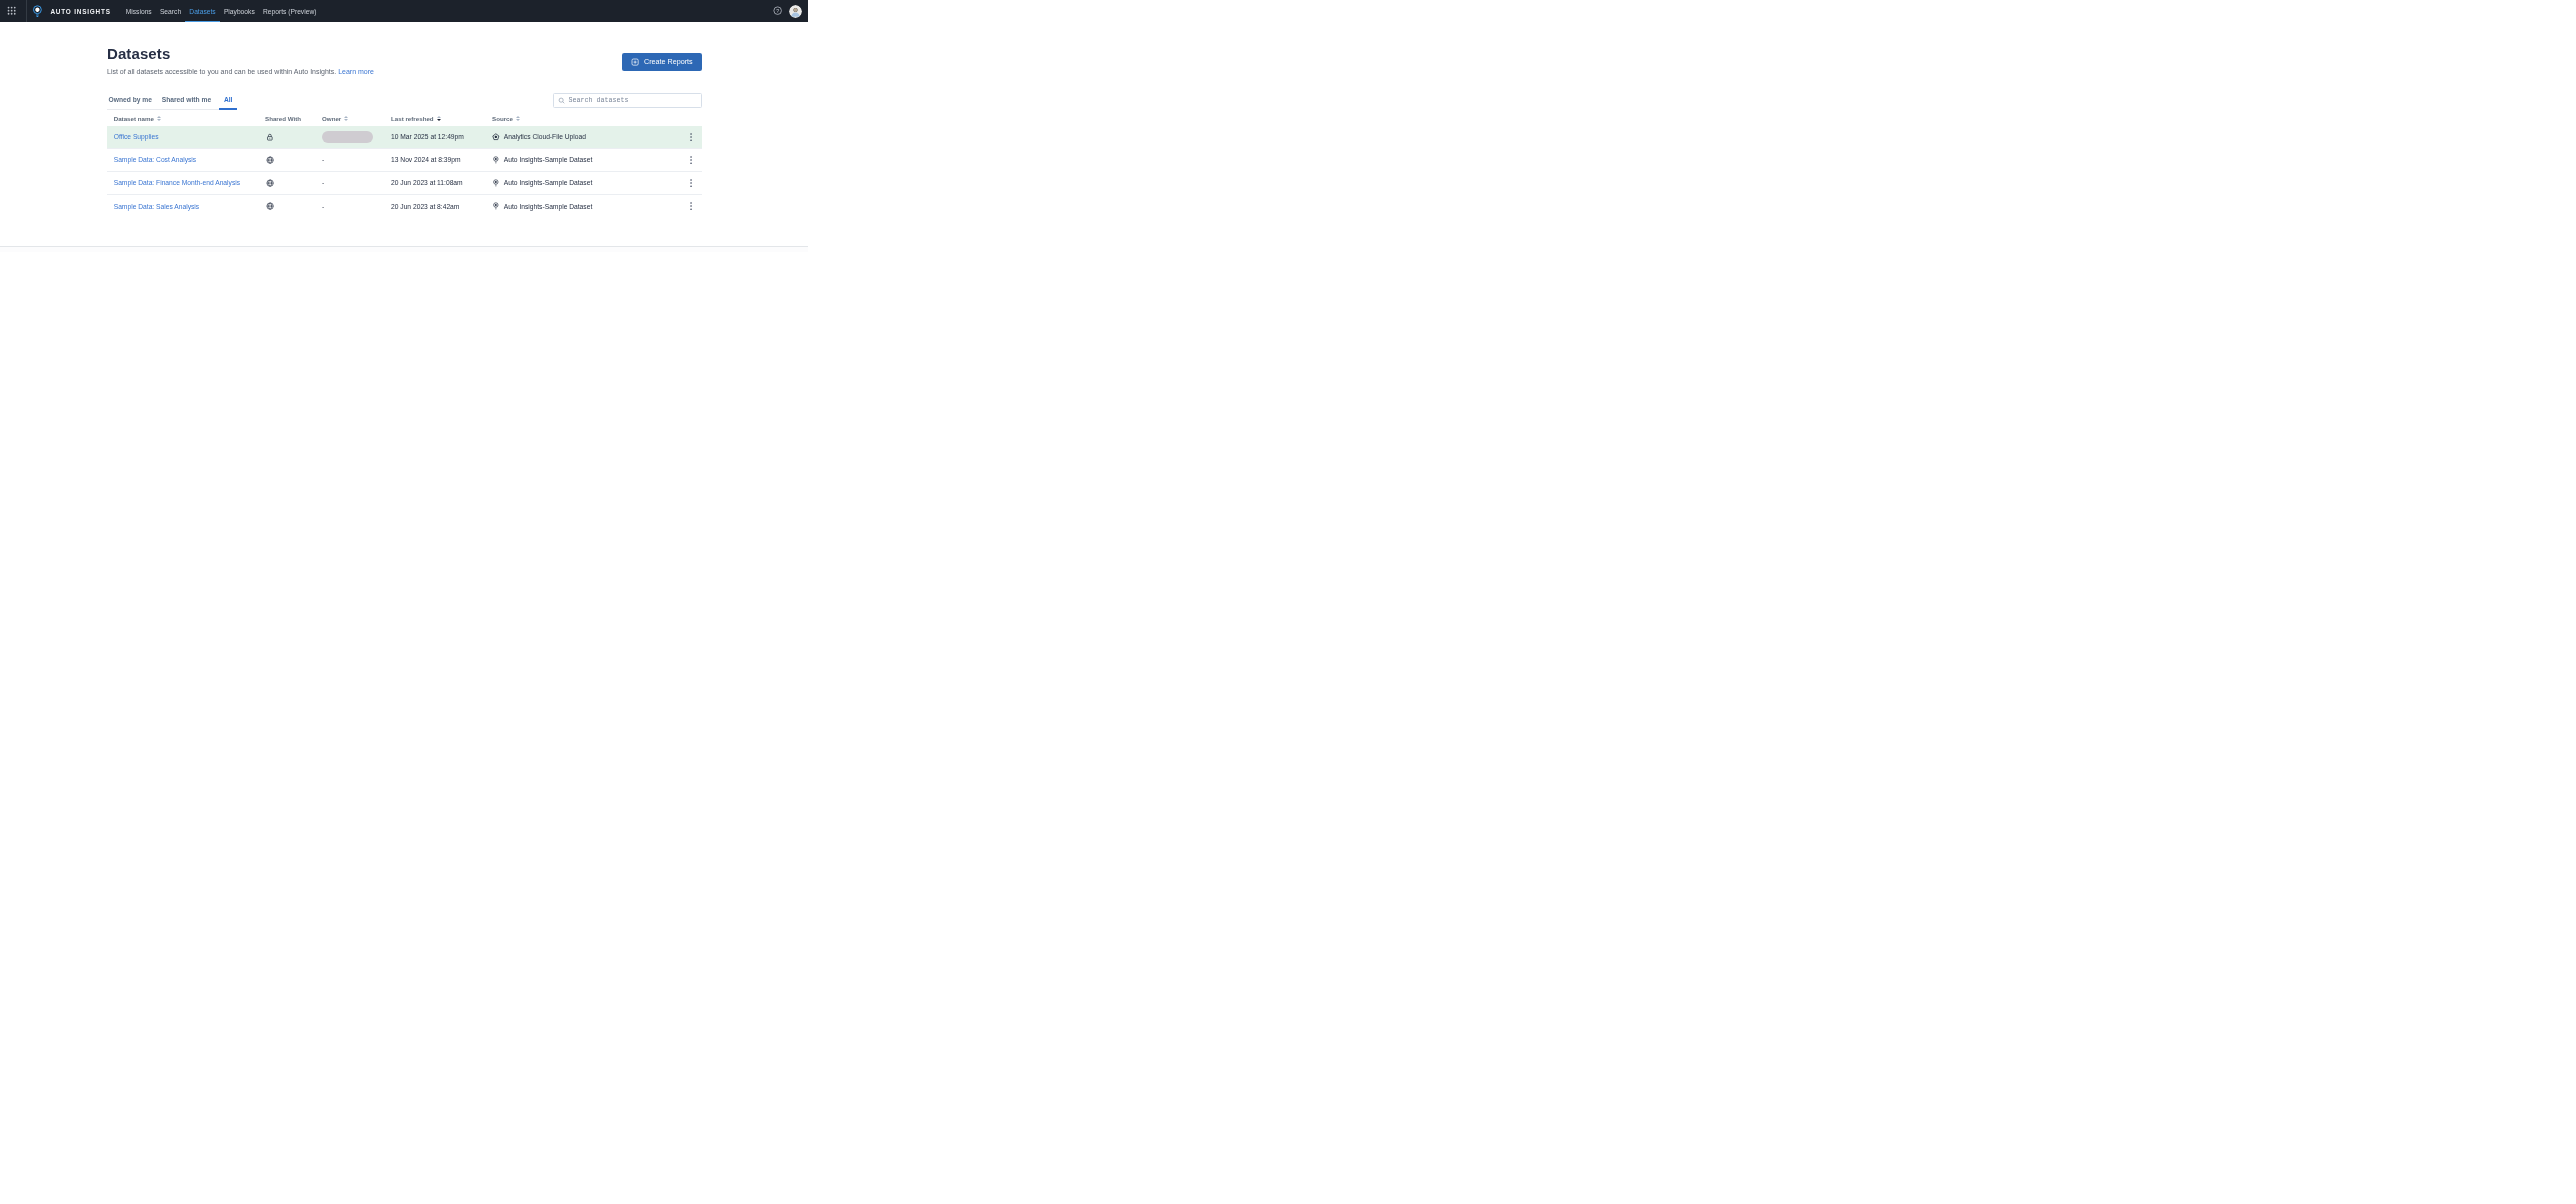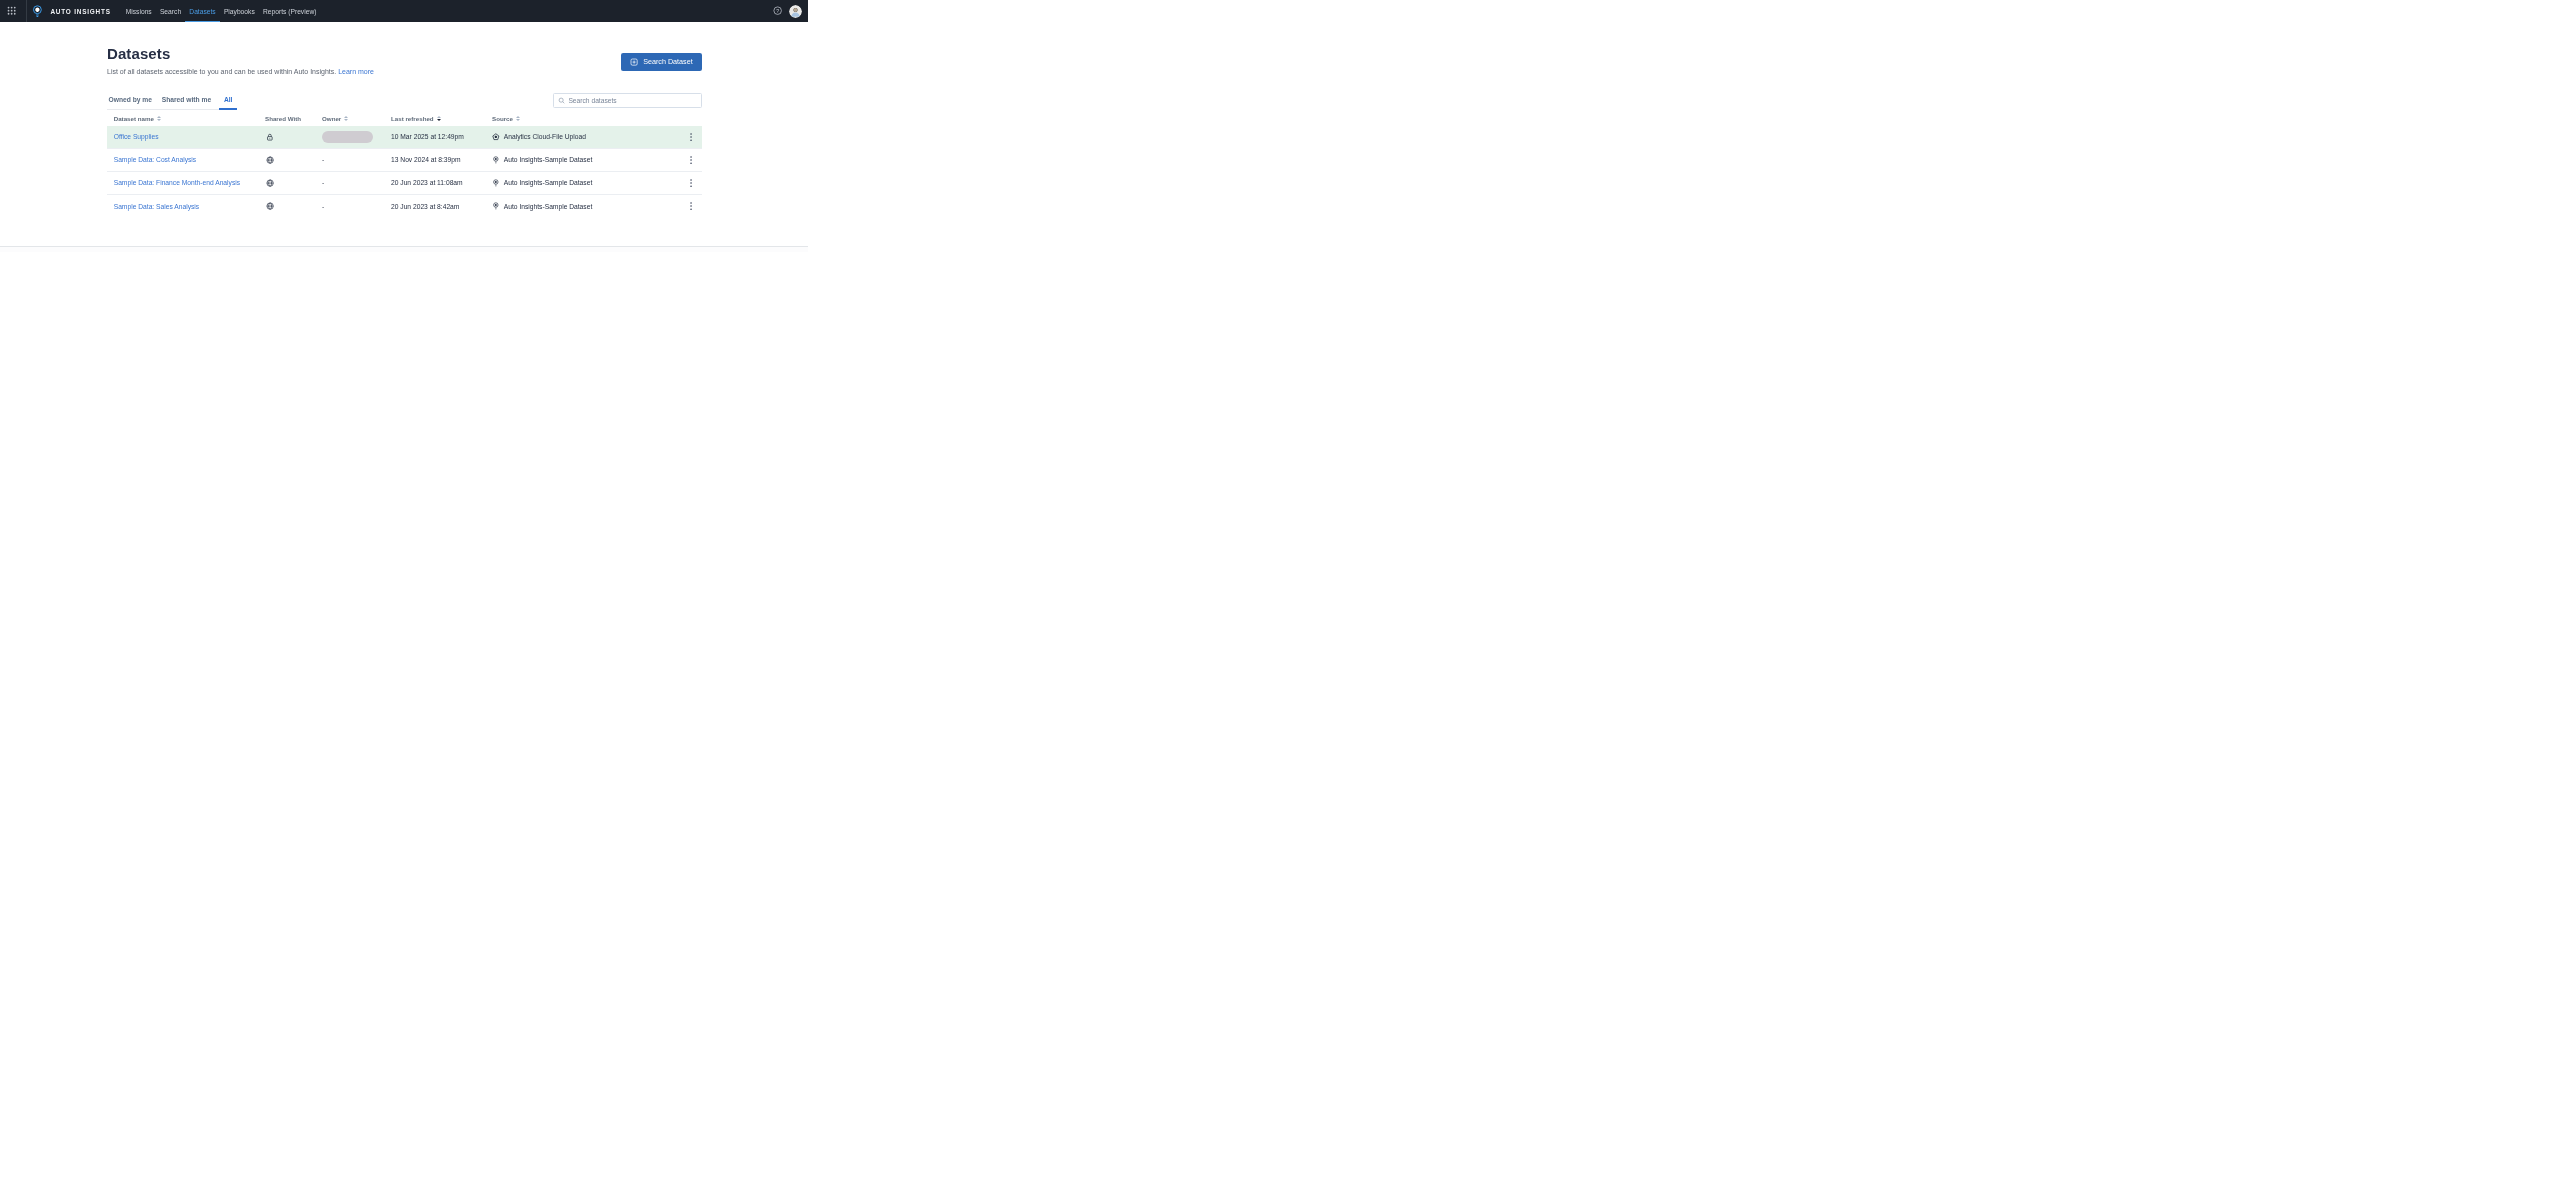--- a/index.html
+++ b/index.html
@@ -77,21 +77,21 @@
     font-size:6.7px;font-weight:700;color:#5a6b80;cursor:pointer;white-space:nowrap;
   }
   .tab.active{color:var(--tab-active-blue);padding:3.1px 4.6px 6.7px;margin-right:0;}
   .tab.active::after{
     content:"";position:absolute;left:0;right:0;bottom:-0.5px;height:1.5px;
     background:var(--tab-active-blue);
   }
   .search-box{
     width:149px;height:15px;margin-bottom:2.6px;background:#fff;
     border:0.5px solid #d7dfe9;border-radius:1.5px;
-    display:flex;align-items:center;padding:0 4.1px;gap:3.1px;
+    display:flex;align-items:center;padding:0 4.1px;gap:3.1px;font-family:Liberation Mono, monospace;
   }
   .search-box svg{flex:none;display:block;}
   .search-input{
     border:none;outline:none;flex:1;font-size:6.7px;color:var(--body-text);
     font-family:inherit;background:transparent;min-width:0;
   }
   .search-input::placeholder{color:#7a8699;}
   
   .table{margin-left:107px;width:595px;}
   .thead,.trow{
@@ -191,21 +191,21 @@
     </p>
   </div>
   <button class="create-btn">
     <span>
       <svg width="8.2" height="8.2" viewBox="0 0 16 16" fill="none" stroke="#fff" stroke-width="1.4">
         <rect x="2" y="2" width="12" height="12" rx="2.6"></rect>
         <line x1="8" y1="5" x2="8" y2="11"></line>
           <line x1="5" y1="8" x2="11" y2="8"></line>
       </svg>
     </span>
-    <span>Search Dataset</span>
+    <span>Create Reports</span>
   </button>
 </section>
 
 <section class="toolbar">
   <div class="tabs">
     <span class="tab">Owned by me</span>
     <span class="tab">Shared with me</span>
     <span class="tab active">All</span>
   </div>
   <div class="search-box">

